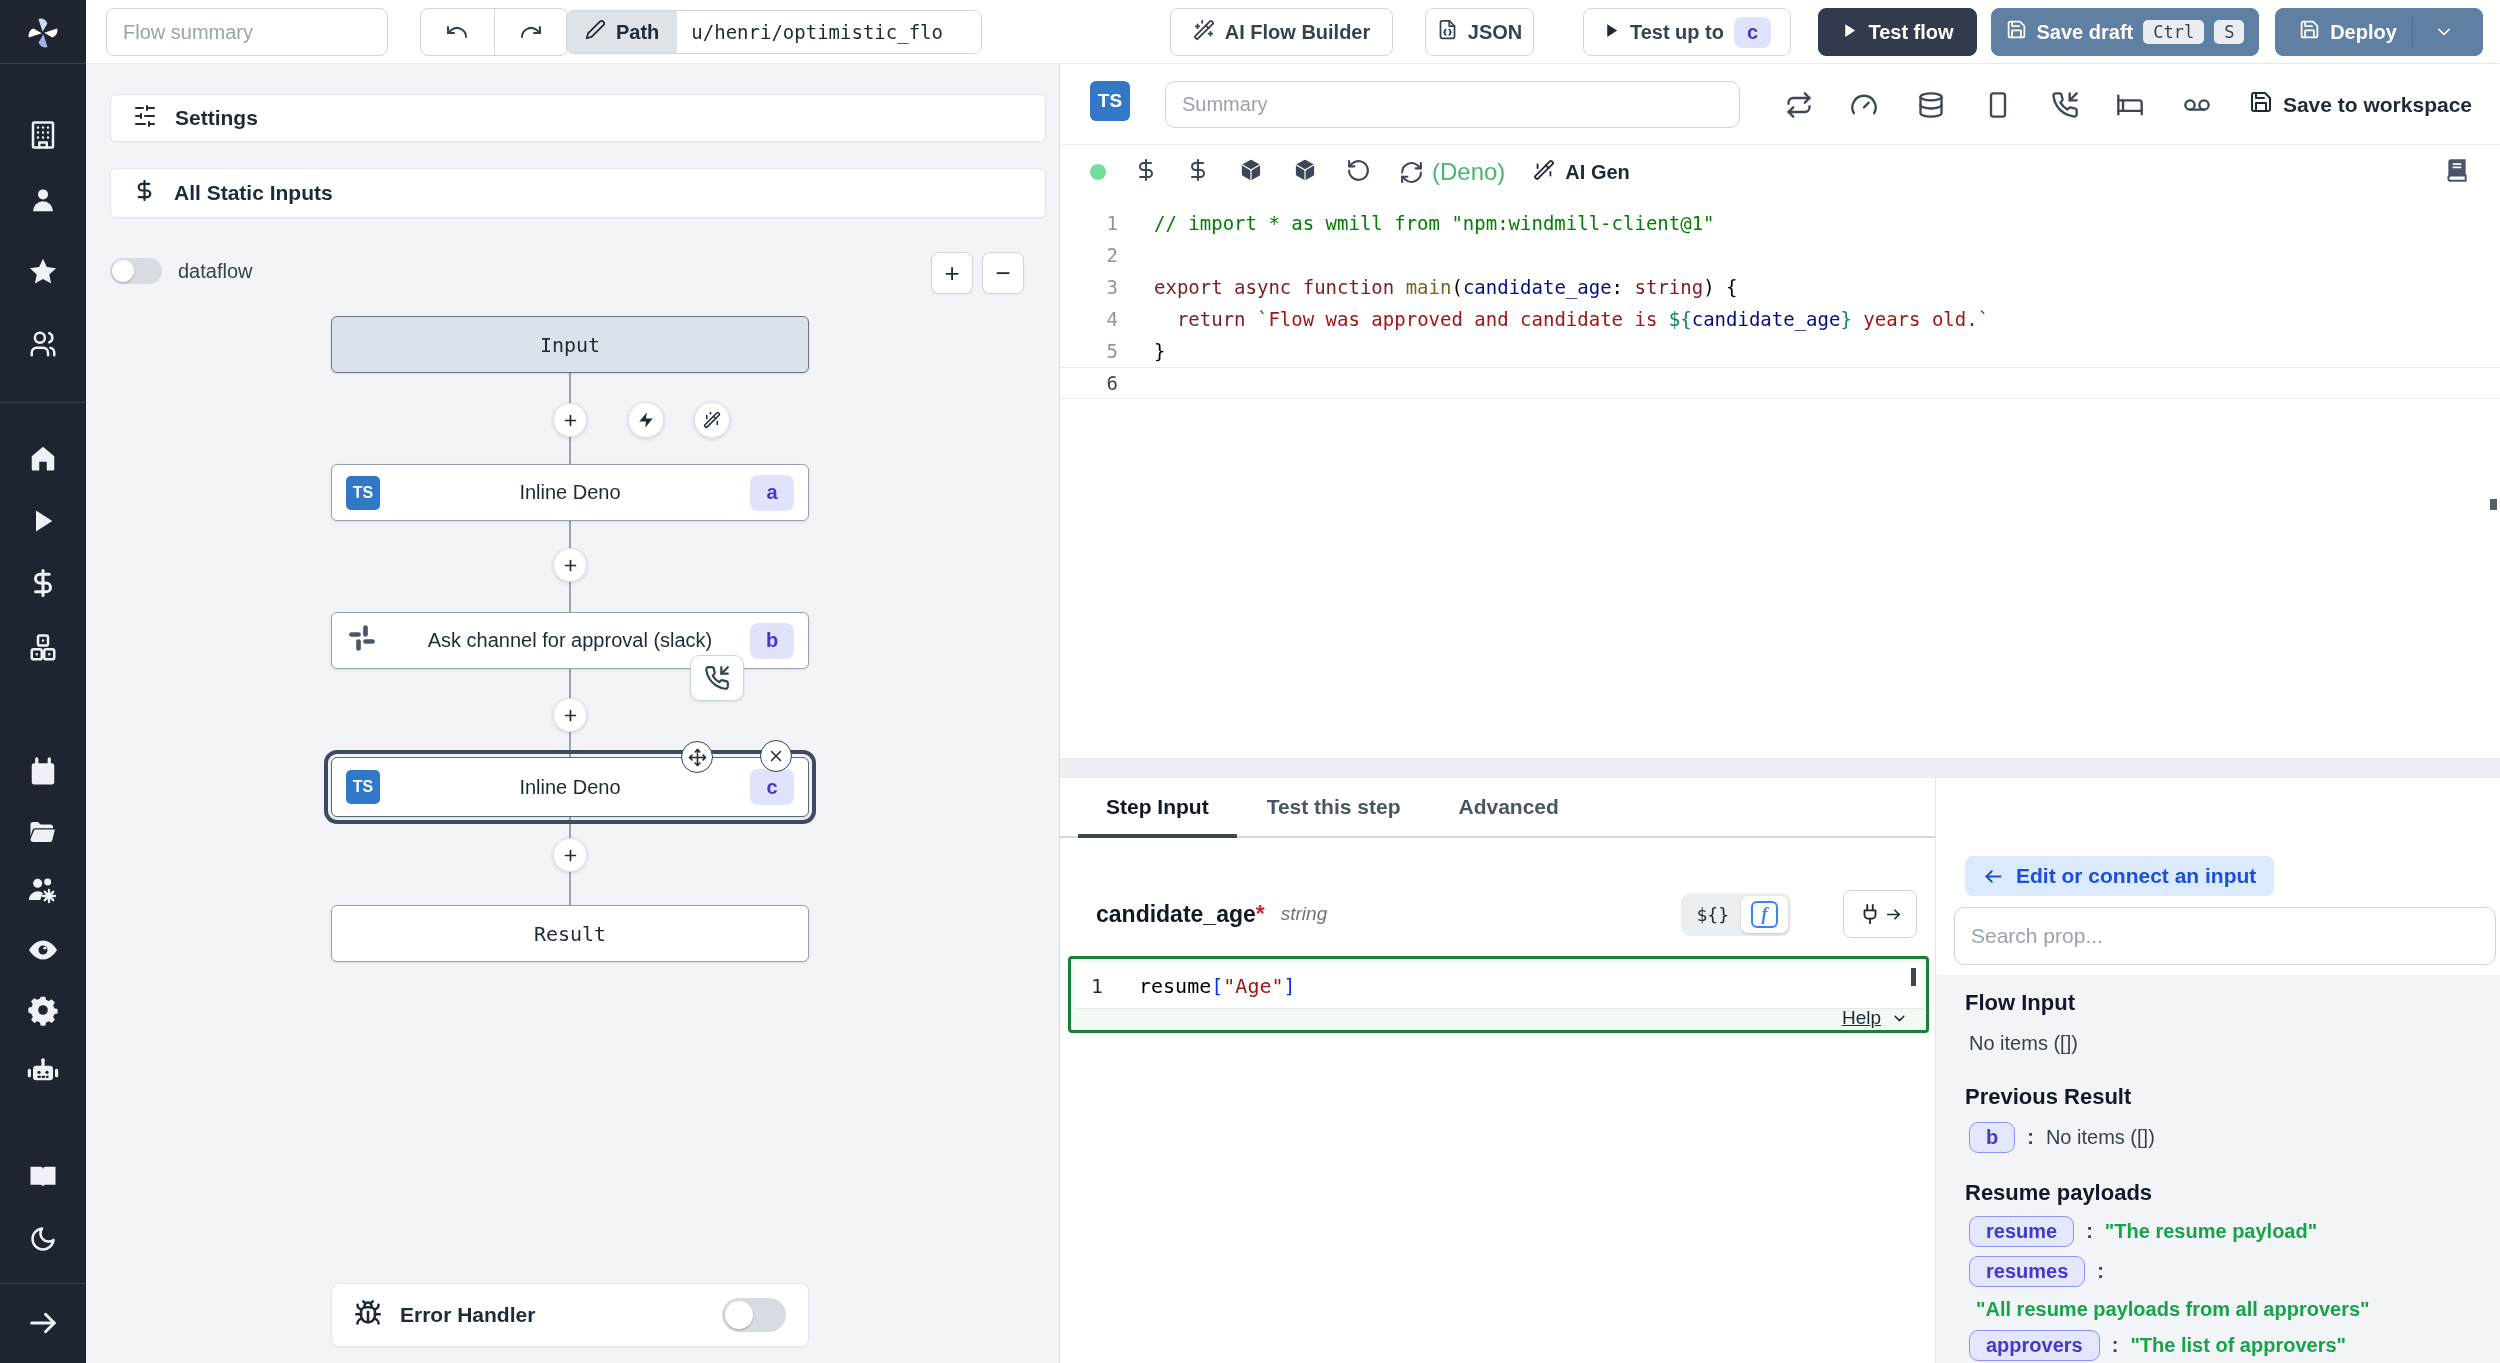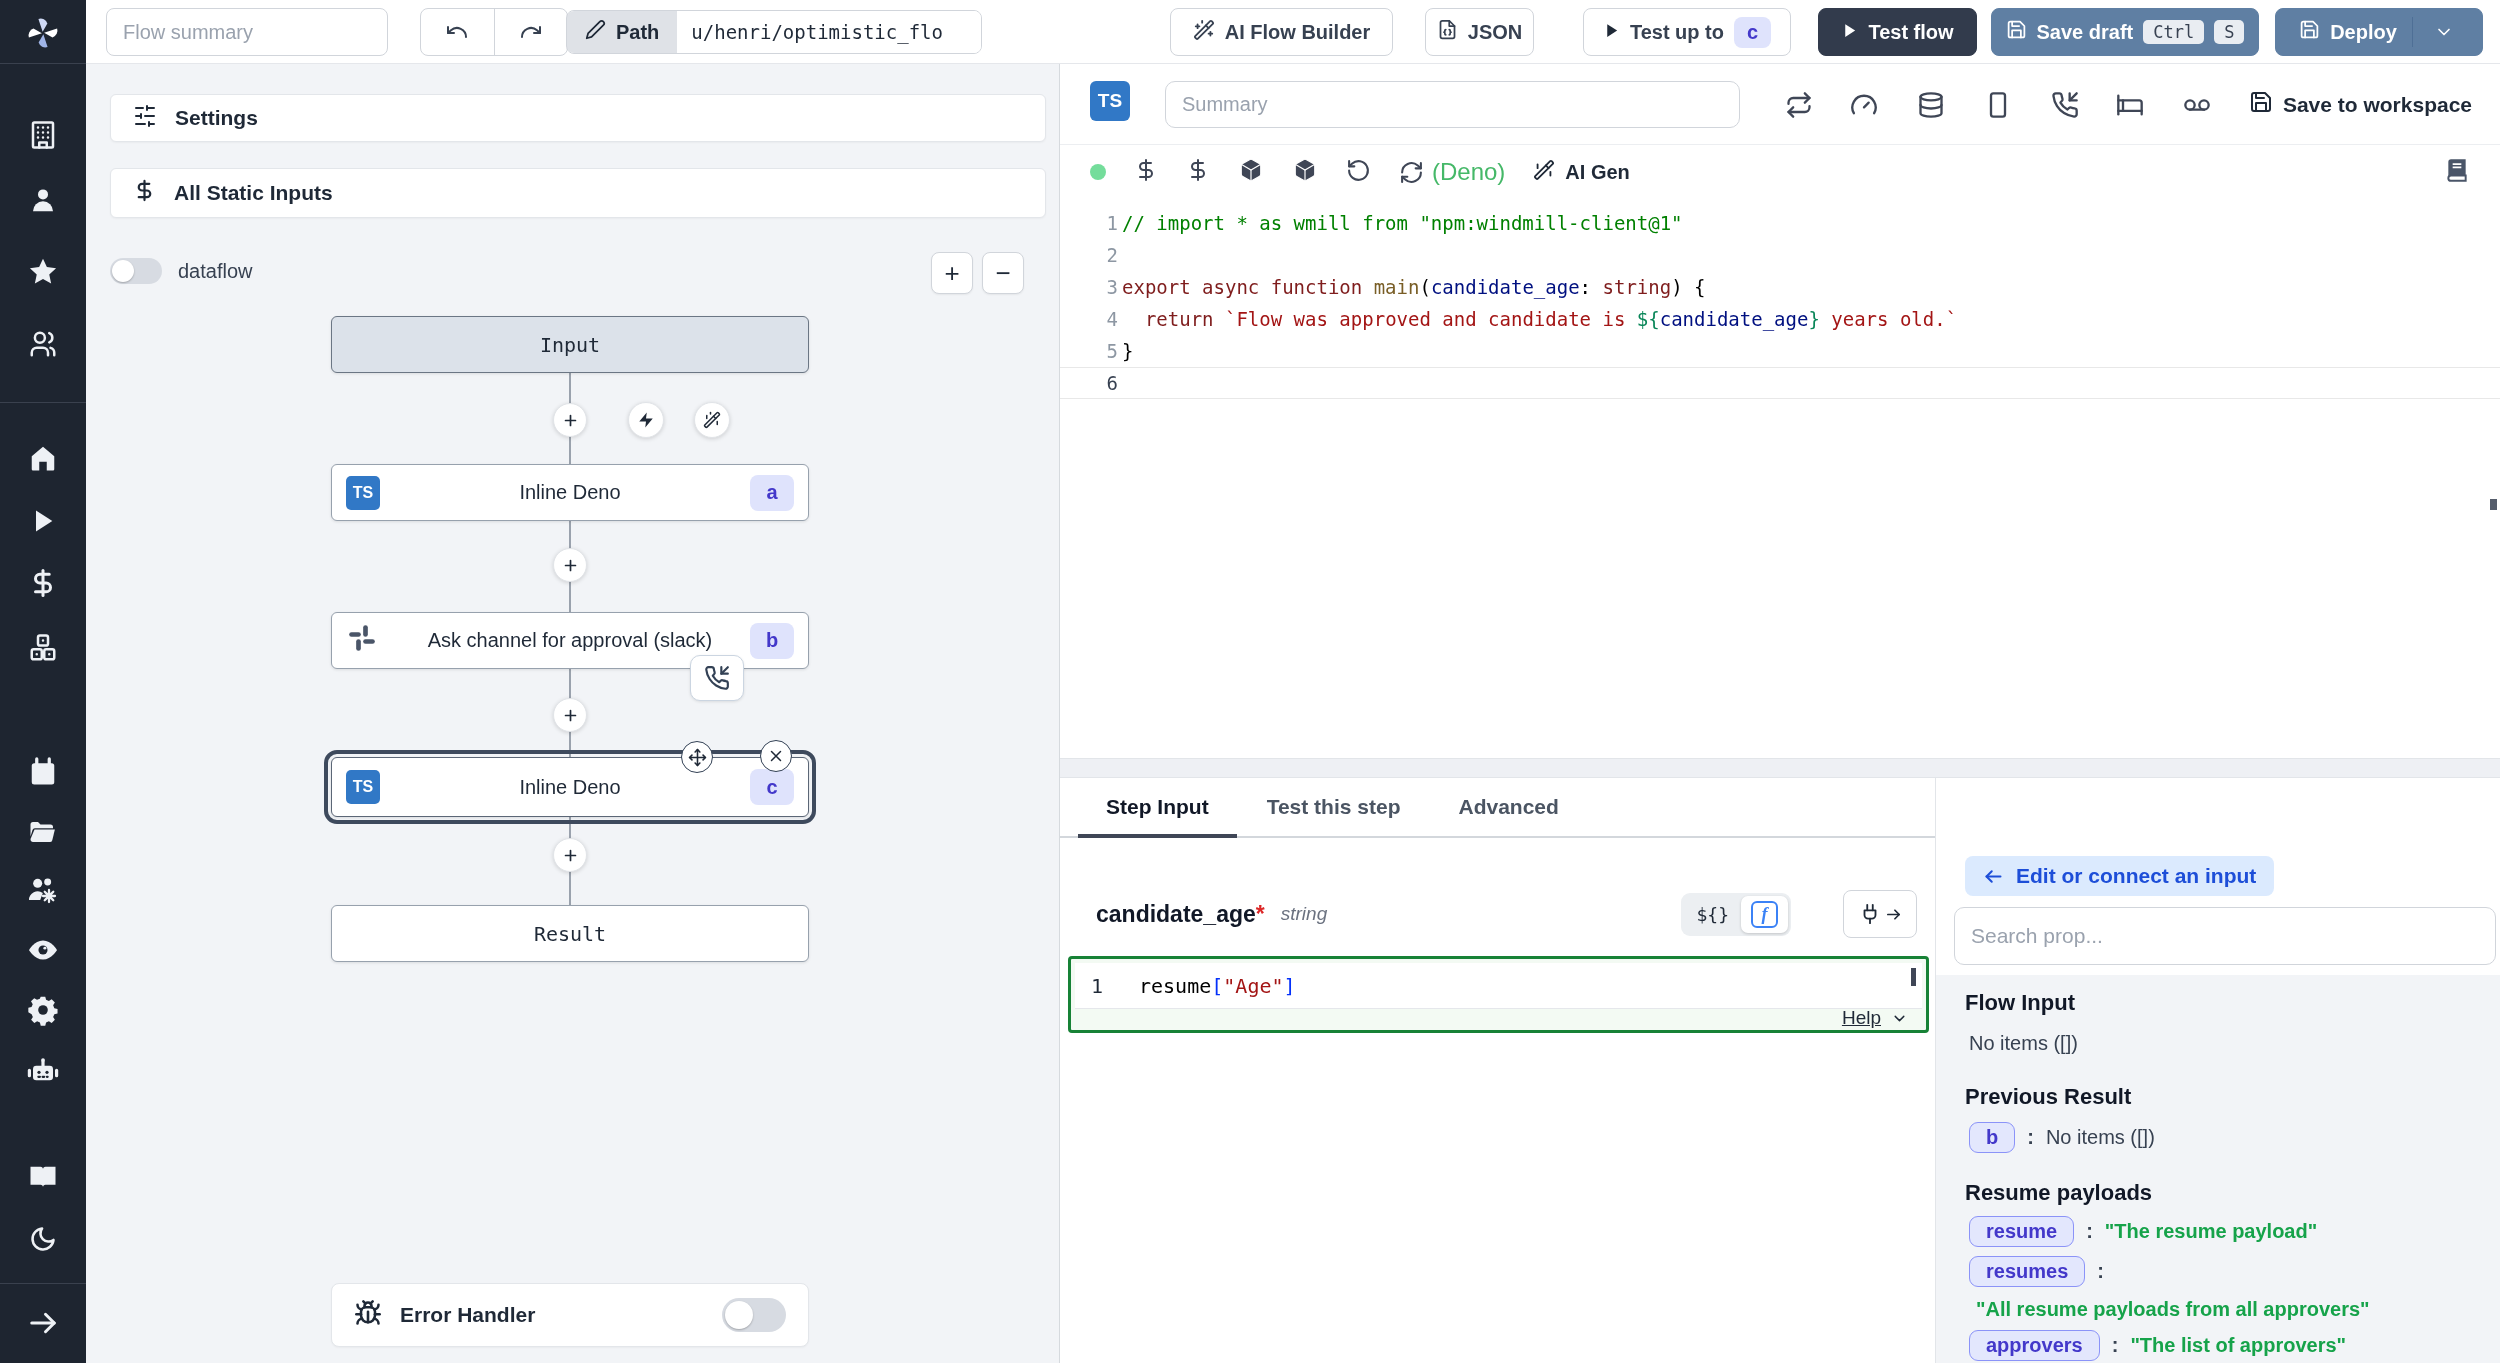--- a/index.html
+++ b/index.html
@@ -49,21 +49,21 @@
   .editor { position:absolute; left:1060px; top:64px; right:0; height:694px; background:#fff; }
   .ed-head { position:absolute; left:0; right:0; top:0; height:81px; border-bottom:1px solid #eceef1; }
   .icon-btn { position:absolute; width:34px; height:34px; display:flex; align-items:center; justify-content:center; color:#3f4656; cursor:pointer; }
   .ed-tools { position:absolute; left:0; right:0; top:81px; height:54px; display:flex; align-items:center; padding:0 30px; gap:28px; color:#3f4656; }
   .dot { width:16px; height:16px; border-radius:50%; background:#74dd9b; }
   .runtime { color:#45b868; font-size:24px; }
   .aigen { display:flex; align-items:center; gap:10px; font-size:20px; font-weight:700; color:#1f2937; cursor:pointer; }
   .code { position:absolute; left:0; right:0; top:135px; bottom:0; font-family:"DejaVu Sans Mono",monospace; font-size:19px; color:#000; padding-top:8px; }
   .cl { display:flex; height:32px; line-height:32px; white-space:pre; }
   .cl .gut { width:58px; text-align:right; color:#8d97a3; flex:none; }
-  .cl .ct { margin-left:4px; }
+  .cl .ct { margin-left:36px; }
   .cl.cur { box-shadow: inset 0 1px 0 #e8e8e8, inset 0 -1px 0 #e8e8e8; }
   .cl.cur .gut { color:#374151; }
   .tk-com{color:#008000} .tk-kw{color:#7f1d1d} .tk-fn{color:#795E26} .tk-par{color:#001080}
   .tk-str{color:#a31515} .tk-ex{color:#098658} .tk-pl{color:#000}
   .ov-mark { position:absolute; right:3px; top:300px; width:7px; height:11px; background:#555d6b; }
 
   .strip { position:absolute; left:1060px; right:0; top:758px; height:20px; background:#eef0f4; border-top:1px solid #e2e5e9; border-bottom:1px solid #e2e5e9; }
 
   
   .stepL { position:absolute; left:1060px; top:778px; width:875px; bottom:0; background:#fff; }

